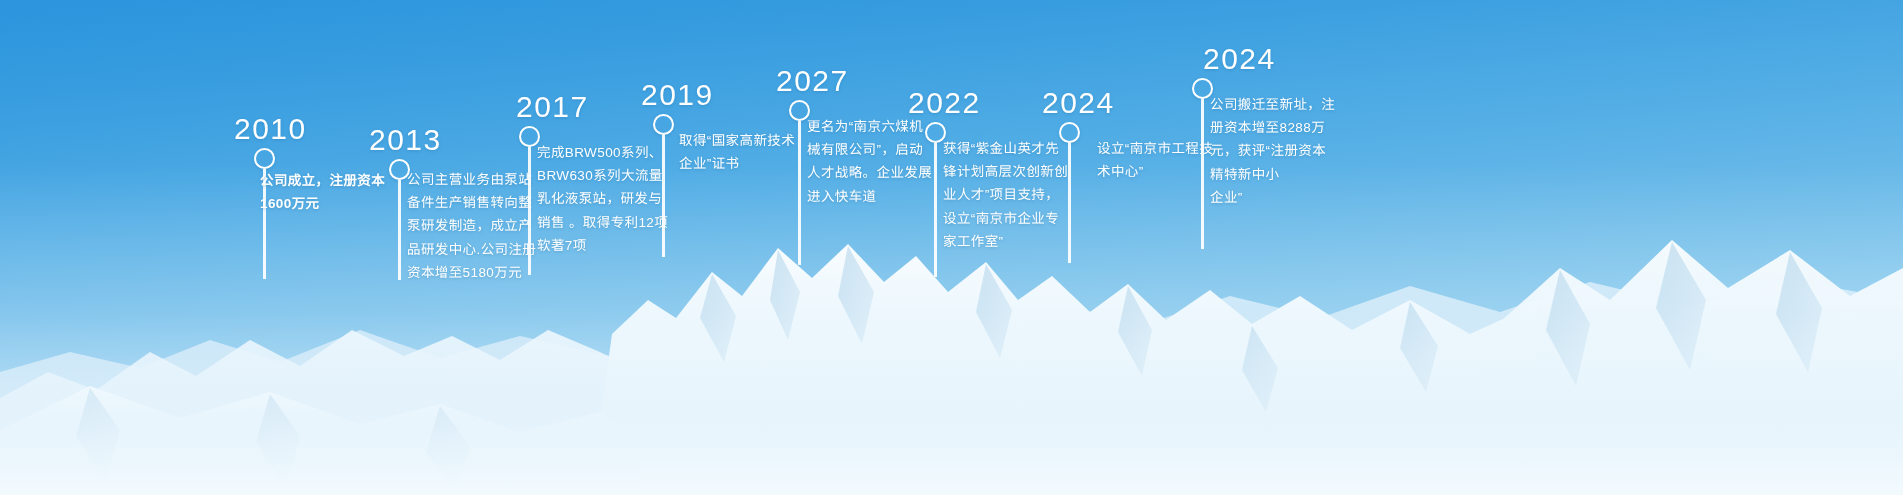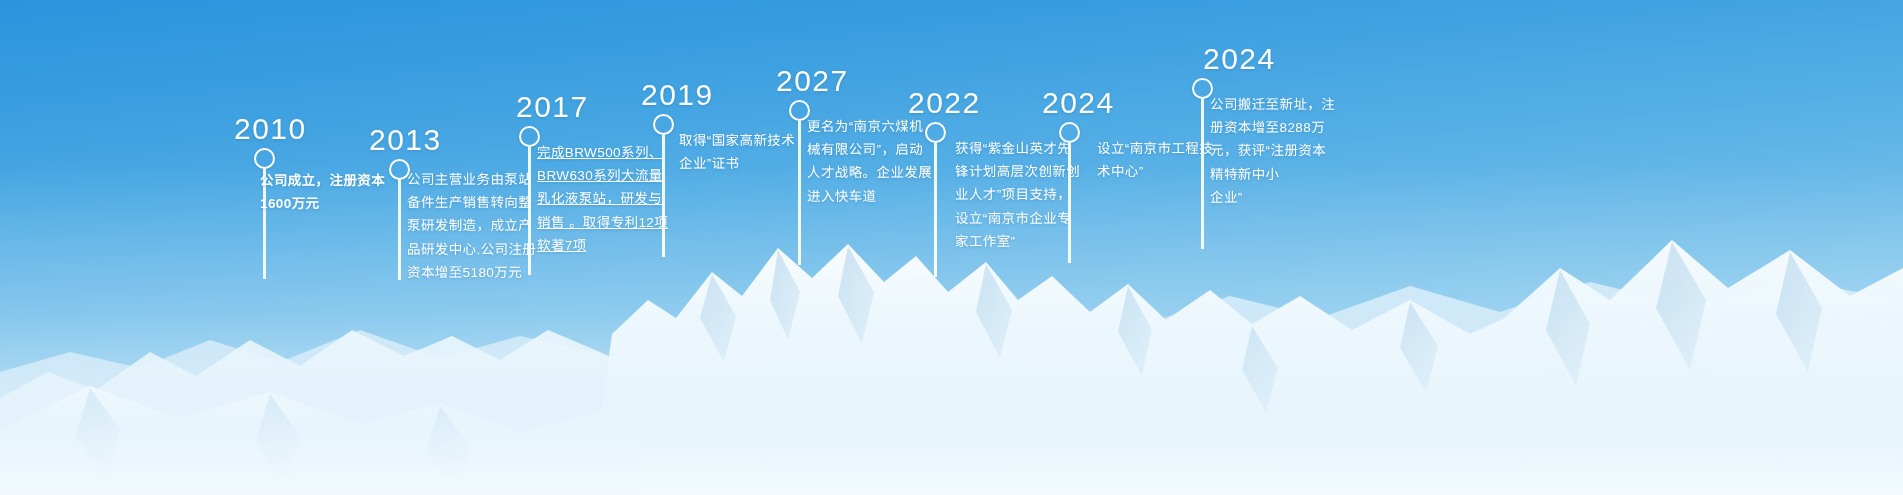--- a/index.html
+++ b/index.html
@@ -155,21 +155,21 @@
 备件生产销售转向整
 泵研发制造，成立产
 品研发中心.公司注册
 资本增至5180万元</div>
   </div>
 
   <div class="item">
     <div class="year" style="left:516px; top:92px;">2017</div>
     <div class="dot" style="left:519px; top:126px;"></div>
     <div class="stem" style="left:528.4px; top:147px; height:128px;"></div>
-    <div class="desc" style="left:537px; top:141px; width:168px;text-decoration:underline;">完成BRW500系列、
+    <div class="desc" style="left:537px; top:141px; width:168px;">完成BRW500系列、
 BRW630系列大流量
 乳化液泵站，研发与
 销售 。取得专利12项
 软著7项</div>
   </div>
 
   <div class="item">
     <div class="year" style="left:641px; top:80px;">2019</div>
     <div class="dot" style="left:653px; top:114px;"></div>
     <div class="stem" style="left:662.4px; top:135px; height:122px;"></div>
@@ -184,21 +184,21 @@
     <div class="desc" style="left:807px; top:115px; width:172px;">更名为“南京六煤机
 械有限公司”，启动
 人才战略。企业发展
 进入快车道</div>
   </div>
 
   <div class="item">
     <div class="year" style="left:908px; top:88px;text-align:right;">2022</div>
     <div class="dot" style="left:925px; top:122px;"></div>
     <div class="stem" style="left:934.4px; top:143px; height:134px;"></div>
-    <div class="desc" style="left:943px; top:137px; width:166px;margin-left:12px;">获得“紫金山英才先
+    <div class="desc" style="left:943px; top:137px; width:166px;">获得“紫金山英才先
 锋计划高层次创新创
 业人才”项目支持，
 设立“南京市企业专
 家工作室”</div>
   </div>
 
   <div class="item">
     <div class="year" style="left:1042px; top:88px;">2024</div>
     <div class="dot" style="left:1059px; top:122px;"></div>
     <div class="stem" style="left:1068.4px; top:143px; height:120px;"></div>

